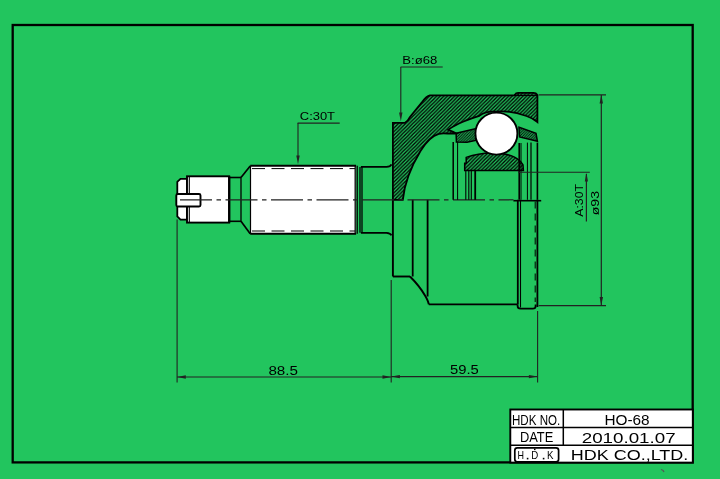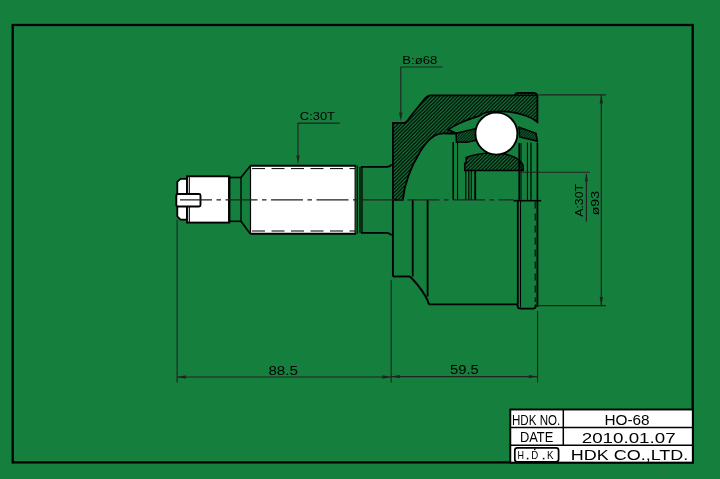--- a/index.html
+++ b/index.html
@@ -1,16 +1,16 @@
 <!DOCTYPE html>
 <html><head>
 <meta charset="utf-8">
 <style>
   html,body{margin:0;padding:0;background:#ffffff;}
-  .page{position:relative;width:720px;height:479px;background:#15803d;}
+  .page{position:relative;width:720px;height:479px;background:#22c55e;}
   svg{position:absolute;left:0;top:0;}
   text{font-family:"Liberation Sans",sans-serif;fill:#000;}
 </style>
 </head>
 <body>
 <div class="page">
 <svg width="720" height="479" viewBox="0 0 720 479">
 <defs>
   <pattern id="hatch1" patternUnits="userSpaceOnUse" width="3.6" height="3.6">
     <path d="M-1,4.6 L4.6,-1 M-1.8,1.8 L1.8,-1.8 M1.8,5.4 L5.4,1.8" stroke="#000" stroke-width="1.3"></path>

